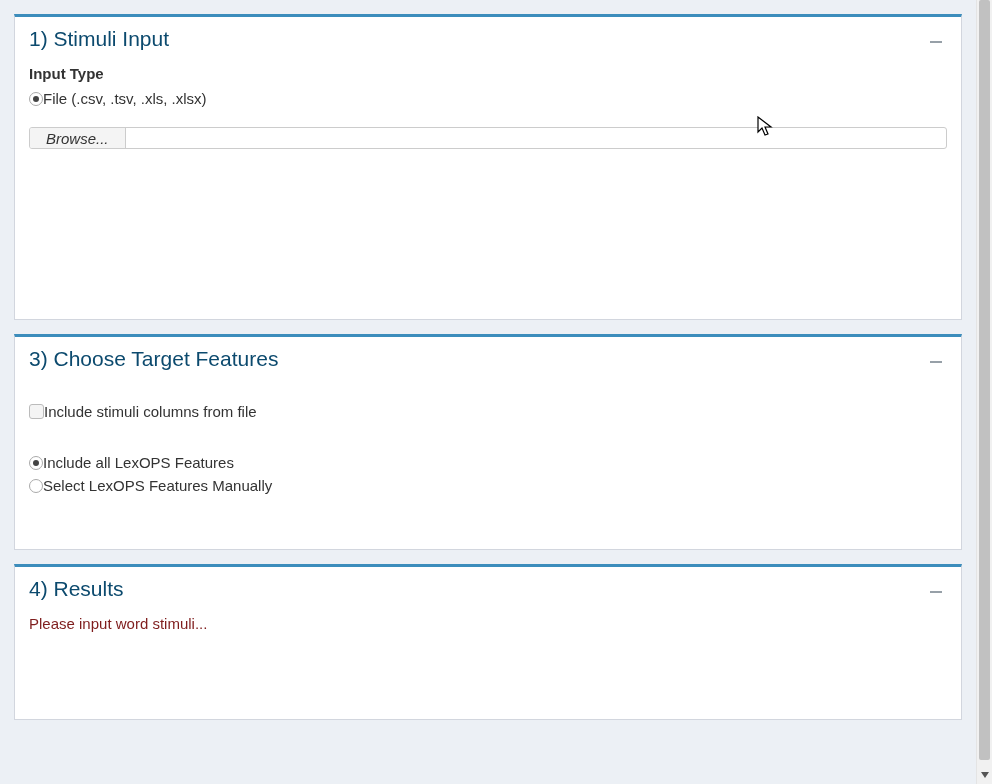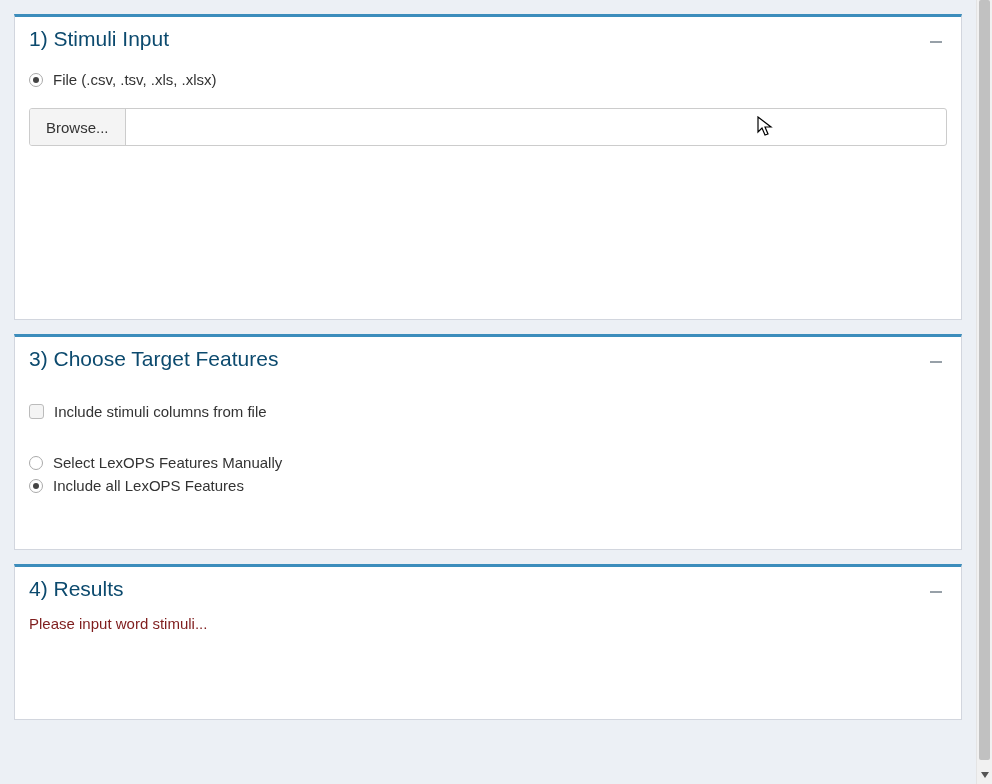--- a/index.html
+++ b/index.html
@@ -51,21 +51,20 @@
   .label-strong {
     font-weight: 700;
     color: #333;
     font-size: 15px;
     margin-bottom: 8px;
     display: block;
   }
   .radio-row, .check-row {
     display: flex;
     align-items: center;
-    gap: 10px;
     margin: 6px 0;
     font-size: 15px;
     color: #333;
   }
   .radio-outer {
     width: 14px; height: 14px;
     border-radius: 50%;
     border: 1px solid #aaa;
     display: flex;
     align-items: center;
@@ -88,21 +87,22 @@
     border-radius: 3px;
     background: #f4f4f4;
     cursor: pointer;
   }
   .file-picker {
     display: flex;
     width: 100%;
     border: 1px solid #ccc;
     border-radius: 3px;
     overflow: hidden;
-    height: 38px;
+    height: 22px;
+    font-style: italic;
   }
   .browse-btn {
     background: #f4f4f4;
     border-right: 1px solid #ccc;
     padding: 0 16px;
     display: flex;
     align-items: center;
     font-size: 15px;
     color: #333;
     cursor: pointer;
@@ -166,20 +166,21 @@
       <h3 class="box-title">1) Stimuli Input</h3>
       <div class="collapse-btn">
         <span>
           <svg viewBox="0 0 12 2">
               <rect width="12" height="2" fill="#97a0a8"></rect>
             </svg>
         </span>
       </div>
     </div>
     <div class="box-body box1-body-extra">
+      <span class="label-strong">Input Type</span>
 
       <div class="radio-row">
         <span class="radio-outer selected">
             <span class="radio-inner"></span>
           </span>
         <span>File (.csv, .tsv, .xls, .xlsx)</span>
       </div>
 
       <div style="height:14px"></div>
 
@@ -202,28 +203,28 @@
     </div>
     <div class="box-body" style="min-height:170px; padding-top:18px;">
       <div class="check-row">
         <span class="checkbox"></span>
         <span>Include stimuli columns from file</span>
       </div>
 
       <div style="height:22px"></div>
 
       <div class="radio-row">
-        <span class="radio-outer"></span>
-        <span>Select LexOPS Features Manually</span>
-      </div>
-      <div class="radio-row">
         <span class="radio-outer selected">
             <span class="radio-inner"></span>
           </span>
         <span>Include all LexOPS Features</span>
+      </div>
+      <div class="radio-row">
+        <span class="radio-outer"></span>
+        <span>Select LexOPS Features Manually</span>
       </div>
     </div>
   </div>
 
   <div class="box">
     <div class="box-header">
       <h3 class="box-title">4) Results</h3>
       <div class="collapse-btn">
         <span>
           <svg viewBox="0 0 12 2">

